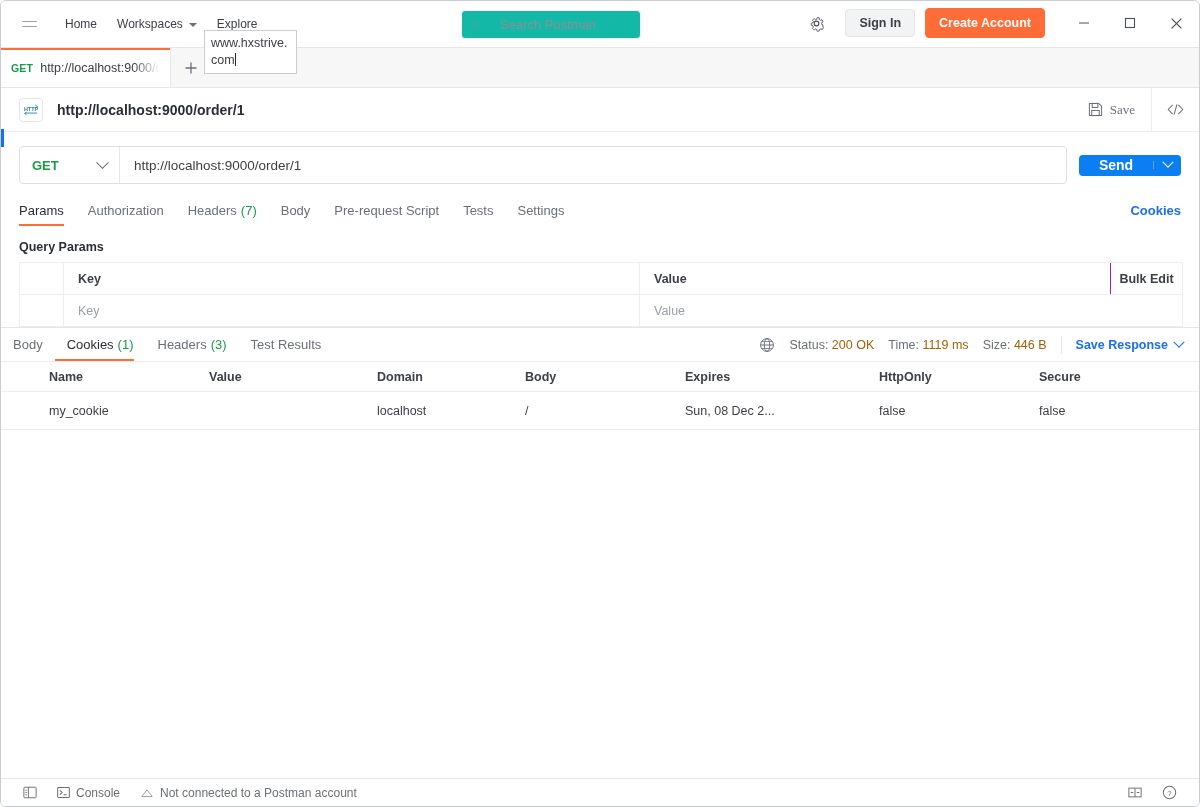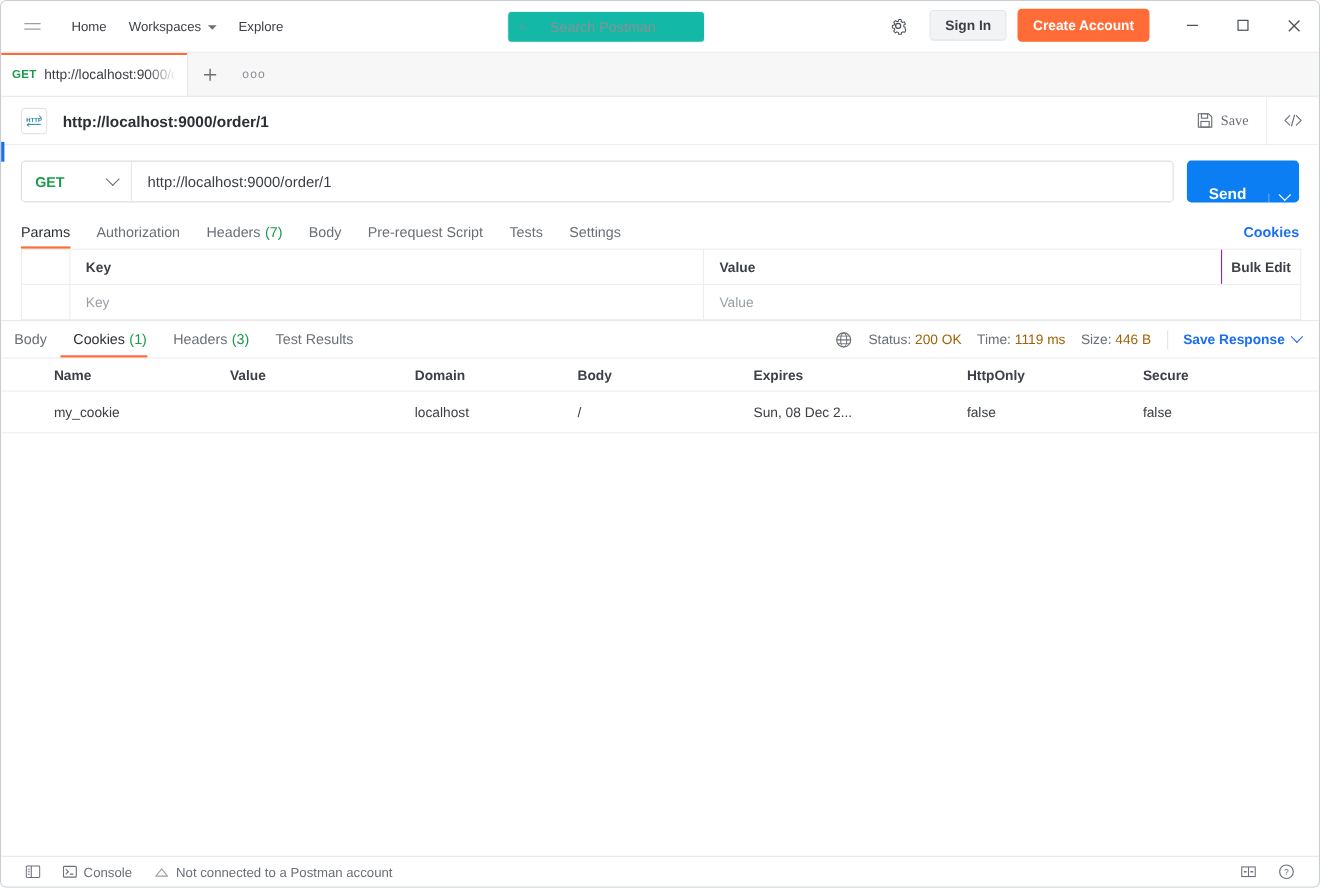--- a/index.html
+++ b/index.html
@@ -241,22 +241,22 @@
   .url-input {
     flex: 1;
     border: none; outline: none;
     font-size: 13.5px;
     color: #3d4047;
     padding: 0 14px;
     font-family: "Liberation Sans", sans-serif;
     background: transparent;
   }
   .send-group {
-    display: flex; align-items: flex-end;
-    height: 38px;
+    display: flex; align-items: center;
+    height: 21px;
     border-radius: 4px;
     overflow: hidden;
     background: #0a7ef2;
     width: 102px;
     flex: none;
   }
   .send-btn {
     flex: 1;
     display: flex; align-items: center; justify-content: center;
     color: #fff; font-size: 14px; font-weight: bold;
@@ -573,20 +573,21 @@
     </div>
     <div class="rtab">
       <span>Tests</span>
     </div>
     <div class="rtab">
       <span>Settings</span>
     </div>
     <div class="cookies-link">Cookies</div>
   </div>
 
+  <div class="query-title">Query Params</div>
 
   <div class="ptable">
     <div class="prow">
       <div class="pcb"></div>
       <div class="pkey">
         <span class="phead">Key</span>
       </div>
       <div class="pval">
         <span class="phead">Value</span>
       </div>
@@ -663,20 +664,21 @@
       </div>
       <div class="crow">
         <div class="ccell c-name">my_cookie</div>
         <div class="ccell c-value"></div>
         <div class="ccell c-domain">localhost</div>
         <div class="ccell c-path">/</div>
         <div class="ccell c-expires">Sun, 08 Dec 2...</div>
         <div class="ccell c-http">false</div>
         <div class="ccell c-secure">false</div>
       </div>
+      <div class="cell-input"><span>www.hxstrive.com</span><span class="caret-bar"></span></div>
     </div>
 
     <div class="resp-body"></div>
   </div>
 
   <div class="statusbar">
     <div class="sb-item">
       <svg width="14" height="13" viewBox="0 0 16 14">
         <rect x="1" y="1" width="14" height="12" fill="none" stroke="#6b6f76" stroke-width="1.1" rx="1"></rect>
         <line x1="6.2" y1="1" x2="6.2" y2="13" stroke="#6b6f76" stroke-width="1.1"></line>

